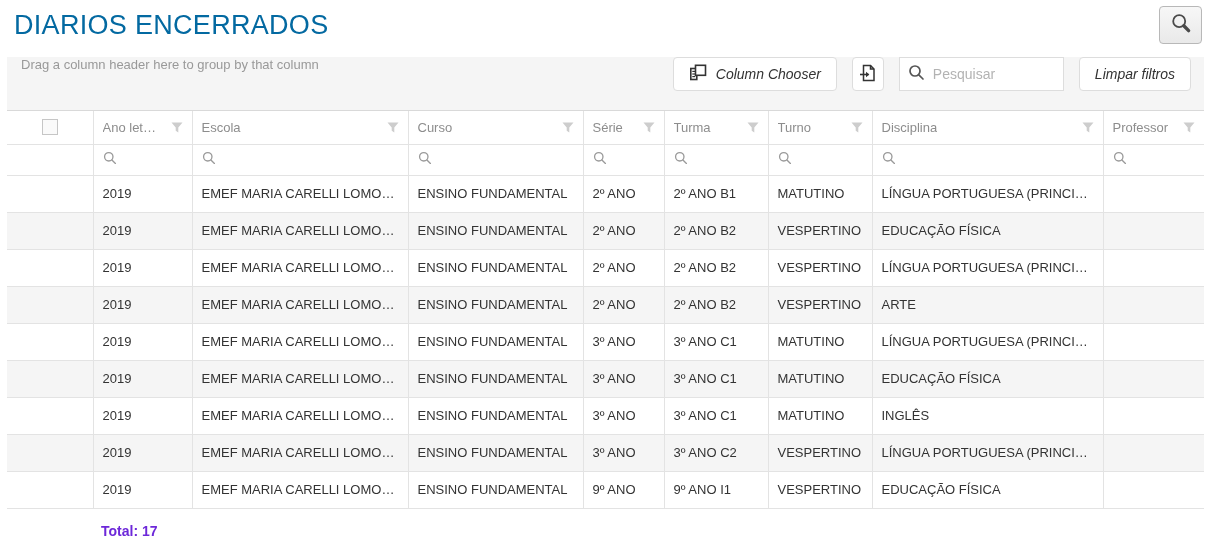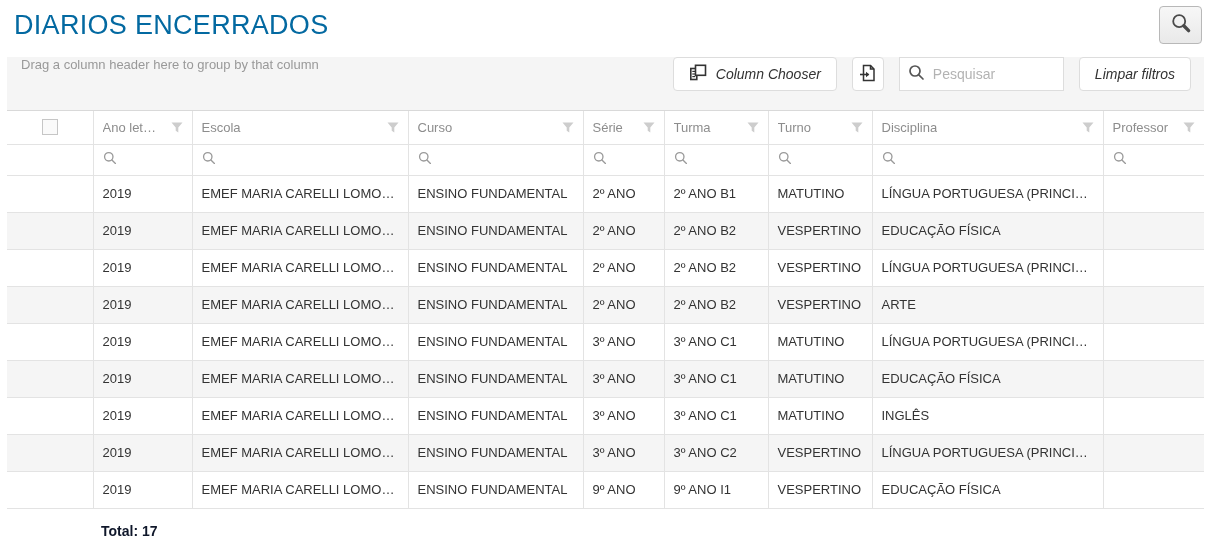--- a/index.html
+++ b/index.html
@@ -61,21 +61,21 @@
   .grid tbody tr.alt td { background:#f5f5f5; }
   .hdr-inner { display:flex; align-items:center; justify-content:space-between; gap:13px; }
   .hdr-label { overflow:hidden; text-overflow:ellipsis; }
   .funnel { flex:0 0 auto; display:inline-flex; cursor:pointer; }
   .hcheckbox {
     width:16px; height:16px; border:1px solid #c6c6c6; background:#fafafa;
     margin:0 auto; cursor:pointer;
   }
   .flt-mag { color:#9a9a9a; display:inline-flex; cursor:pointer; }
   .summary-row {
-    padding:14px 0 0 94px; font-size:14px; font-weight:bold; color:#0f172a;
+    padding:14px 0 0 94px; font-size:14px; font-weight:bold; color:#6d28d9;
   }
 </style>
 </head>
 <body>
 
 <div class="titlebar">
   <span class="page-title">DIARIOS ENCERRADOS</span>
 </div>
 
 <div class="search-toggle-btn">

